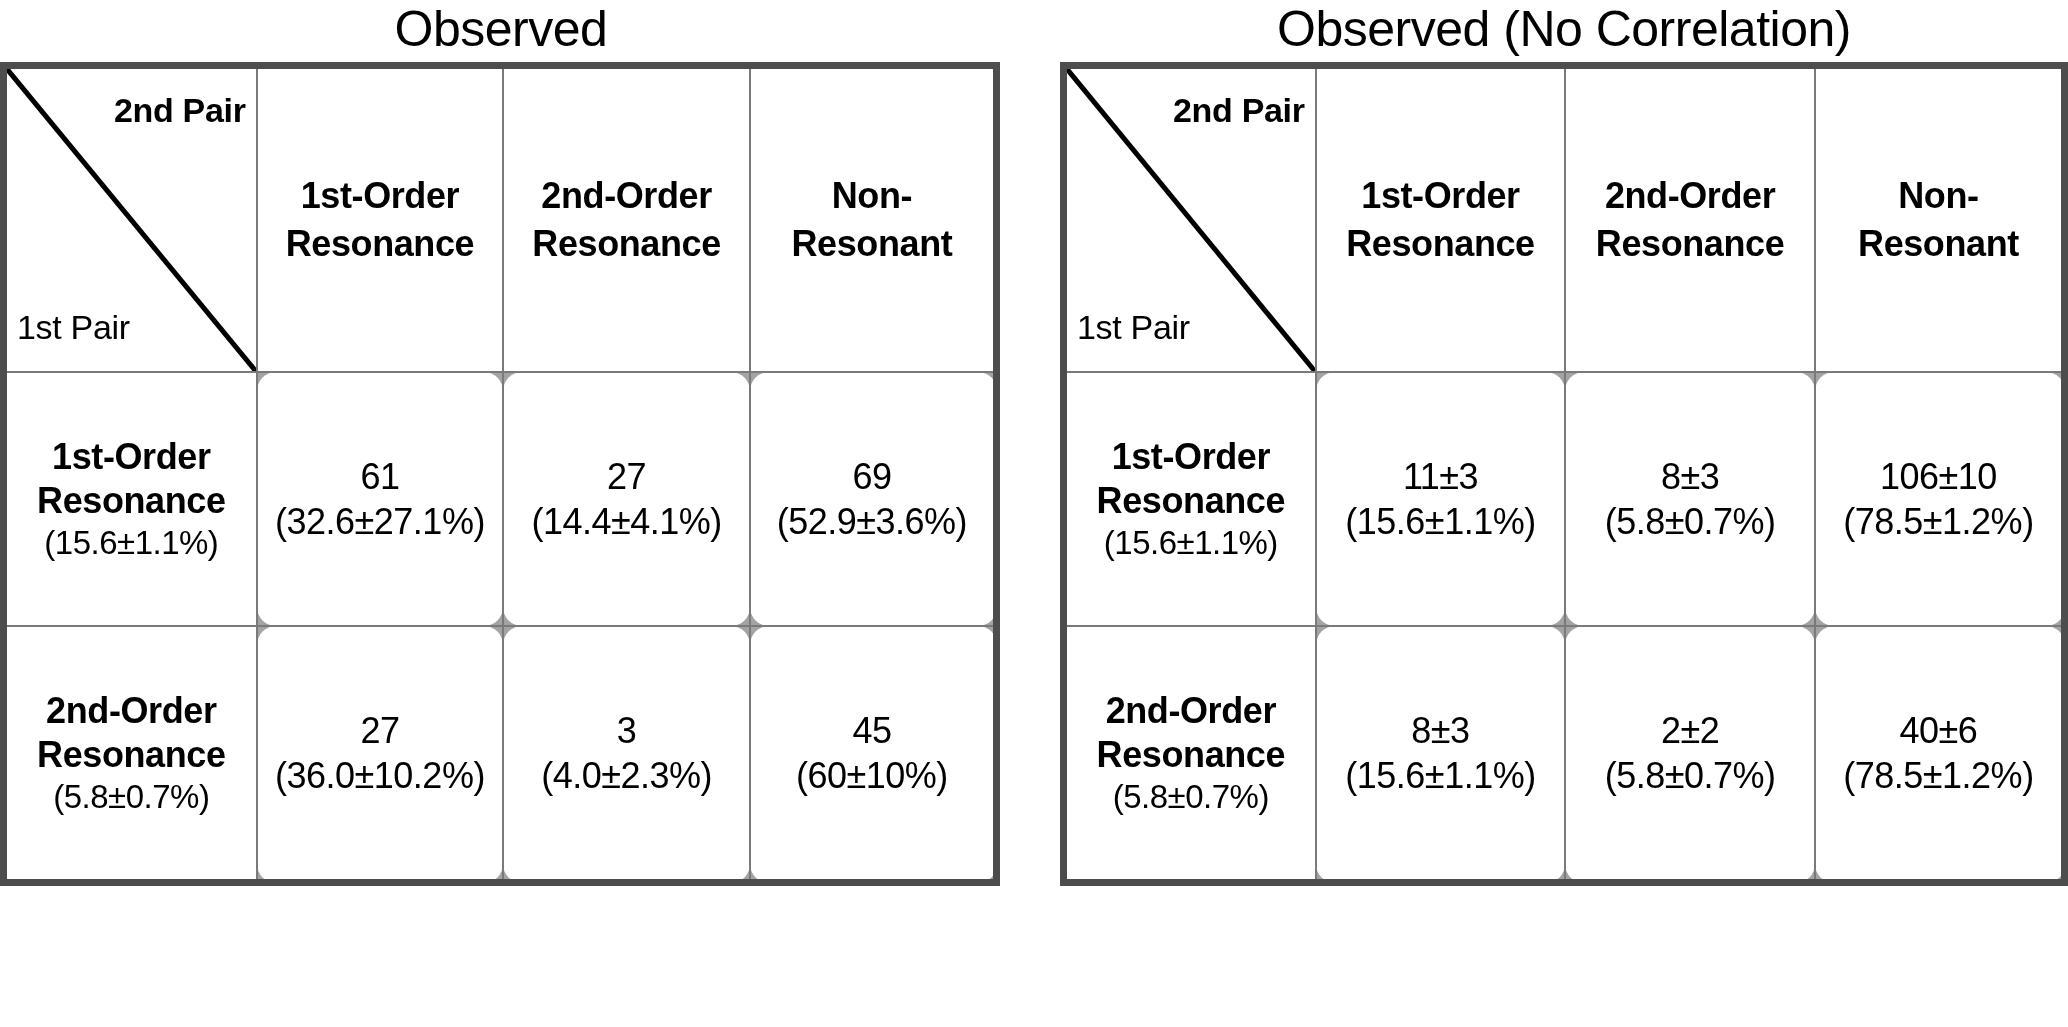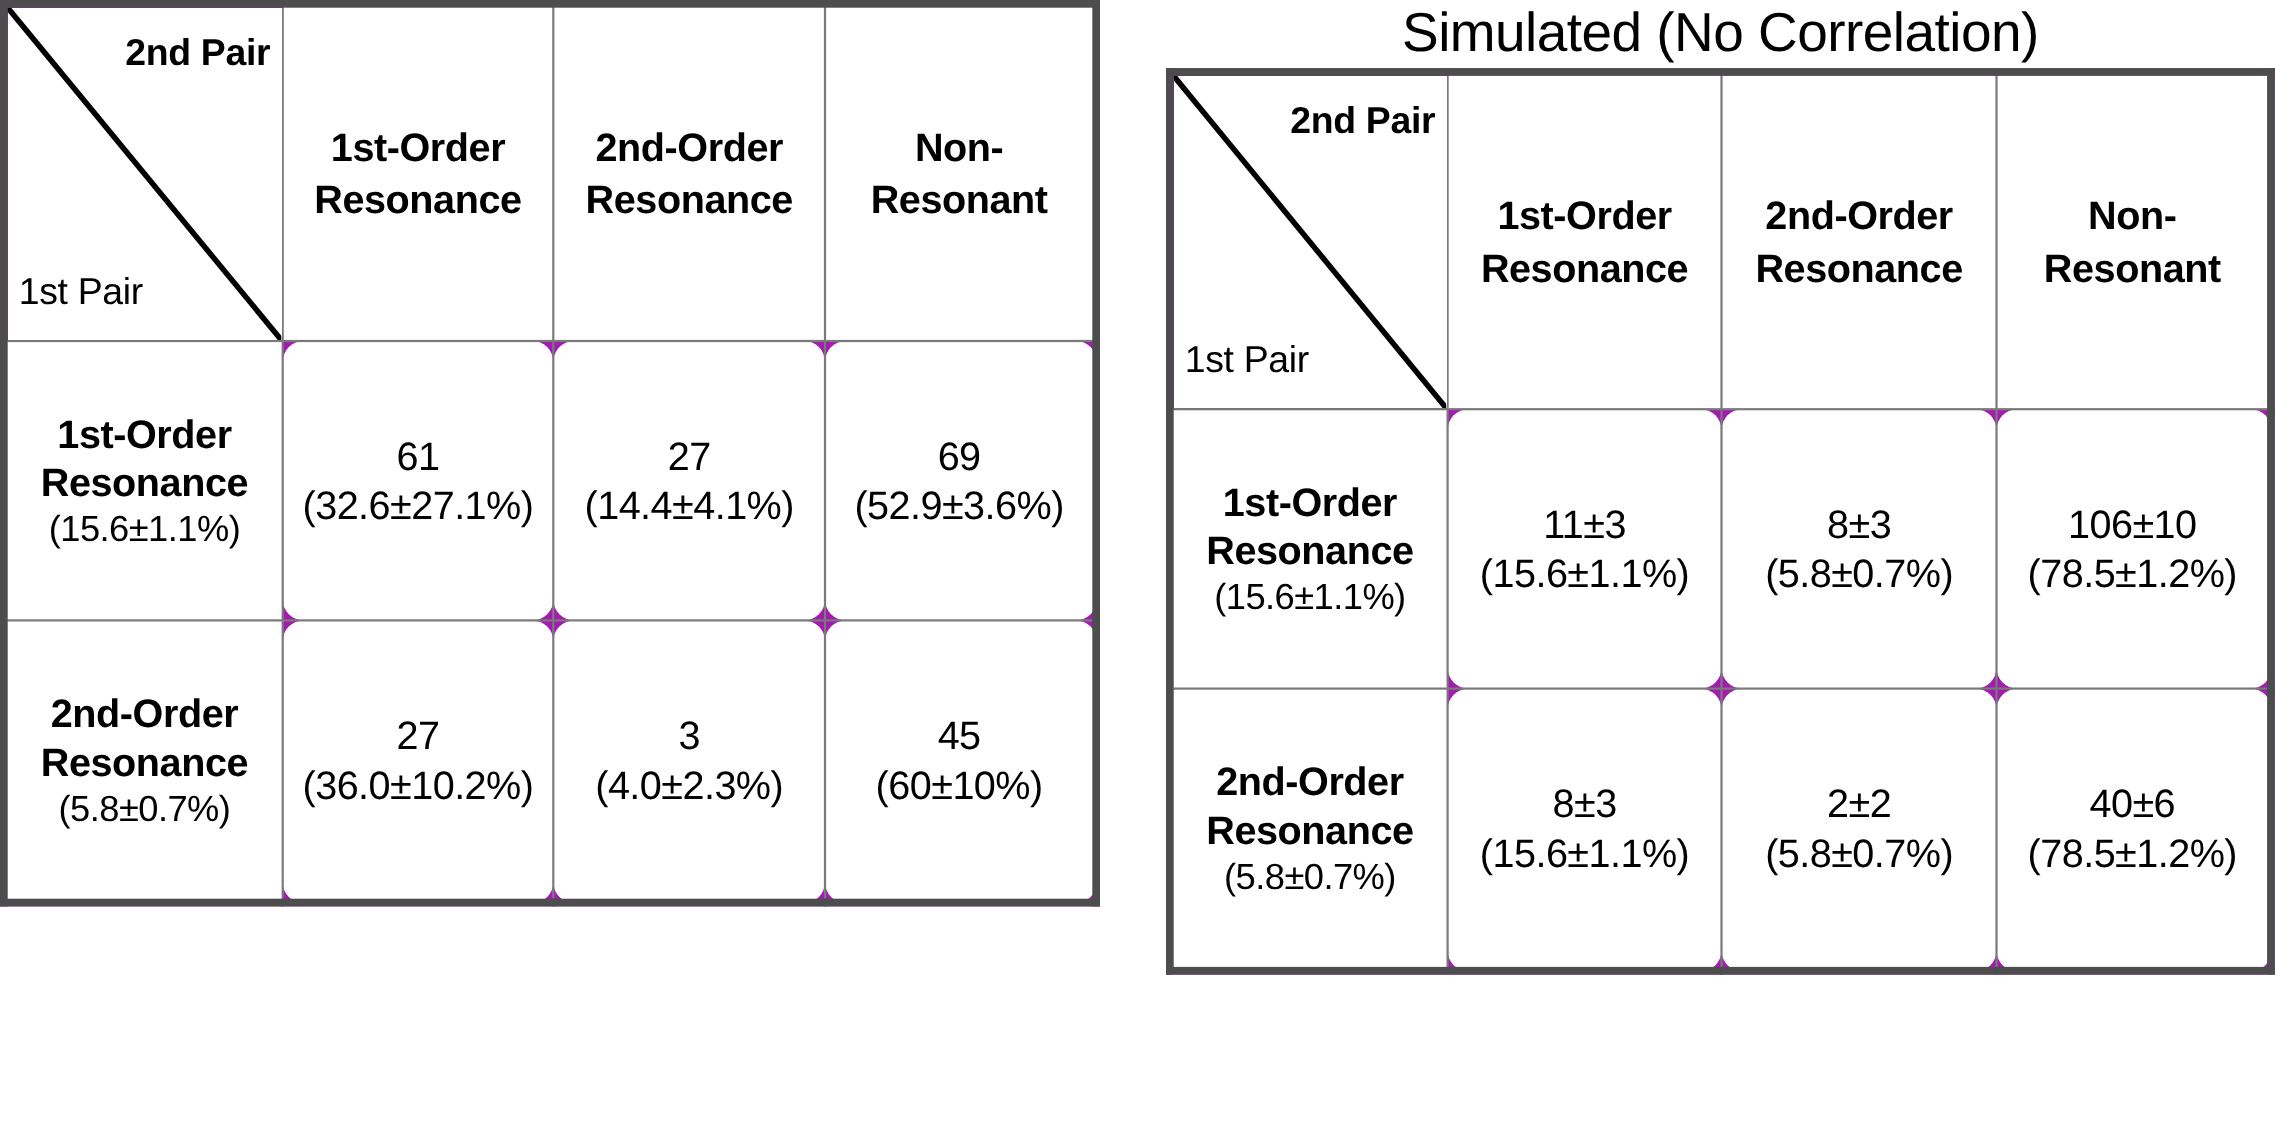--- a/index.html
+++ b/index.html
@@ -39,21 +39,21 @@
     height: 62px;
     box-sizing: border-box;
     white-space: nowrap;
   }
 
   
   .matrix {
     border-collapse: collapse;
     table-layout: fixed;
     border: 7px solid #4d4d4d;
-    background: #a21caf;
+    background: #a3a3a3;
   }
   .panel-observed  .matrix { width: 1000px; }
   .panel-simulated .matrix { width: 1008px; }
 
   .matrix td {
     border: 2px solid #7a7a7a;
     padding: 0;
     vertical-align: middle;
     text-align: center;
     background: #ffffff;
@@ -140,20 +140,21 @@
   .panel-simulated col.c1 { width: 191px; }
   .panel-simulated col.c2 { width: 191px; }
   .panel-simulated col.c3 { width: 191px; }
 </style>
 </head>
 <body>
 
 <div class="page">
 
   <div class="panel panel-observed">
+    <div class="panel-title">Observed</div>
 
     <table class="matrix">
       <colgroup>
           <col class="c0">
           <col class="c1">
           <col class="c2">
           <col class="c3">
         </colgroup>
       <tbody>
         <tr>
@@ -215,21 +216,21 @@
           <td class="cell">
             <span class="cnt">45</span>
             <span class="pct">(60±10%)</span>
           </td>
         </tr>
       </tbody>
     </table>
   </div>
 
   <div class="panel panel-simulated">
-    <div class="panel-title">Simulated (No Correlation)</div>
+    <div class="panel-title">Observed (No Correlation)</div>
 
     <table class="matrix">
       <colgroup>
           <col class="c0">
           <col class="c1">
           <col class="c2">
           <col class="c3">
         </colgroup>
       <tbody>
         <tr>

